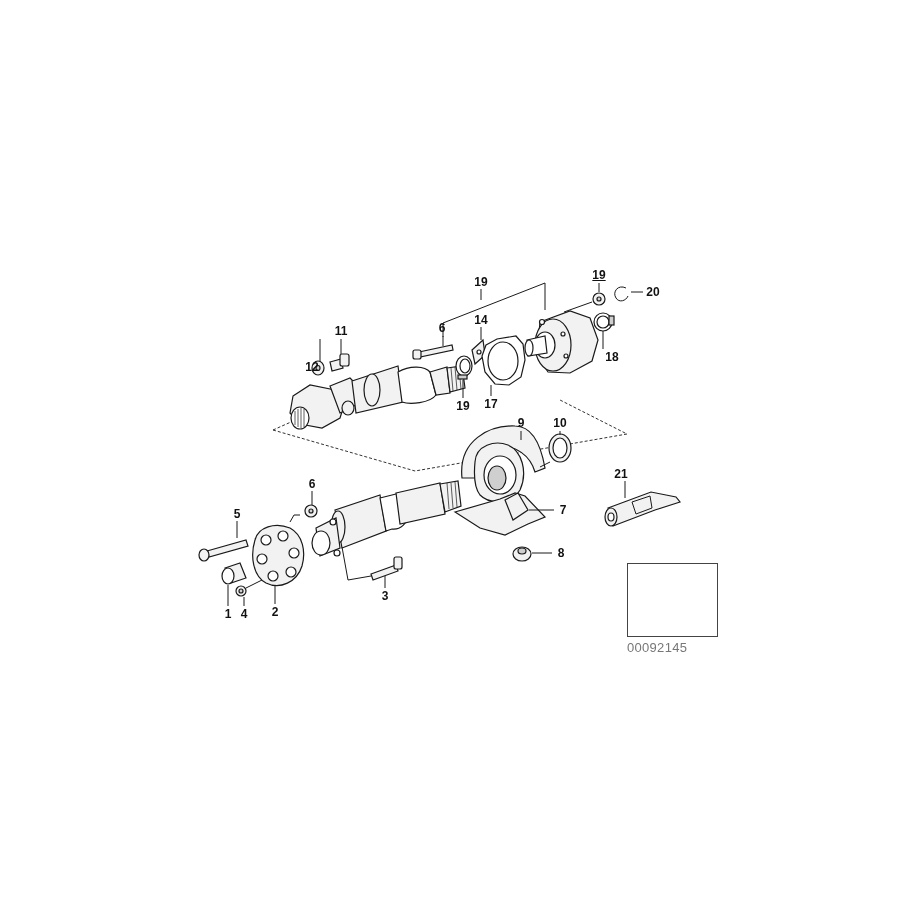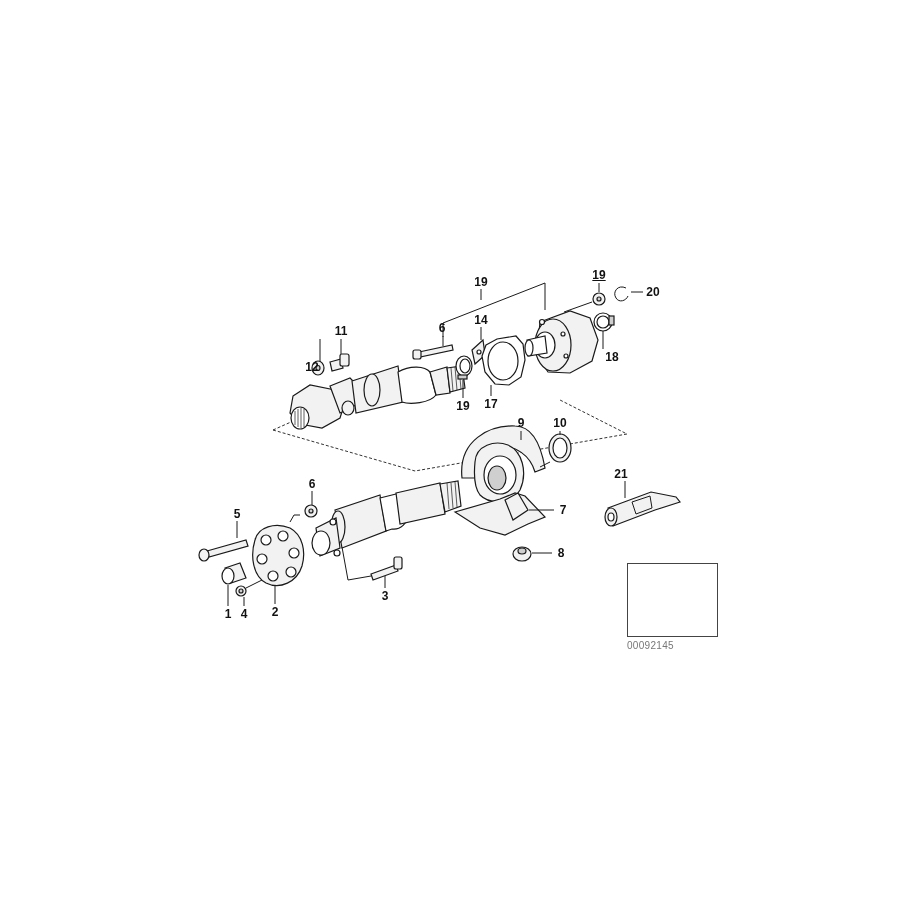--- a/index.html
+++ b/index.html
@@ -5,21 +5,21 @@
   html, body { margin: 0; padding: 0; background: #ffffff; }
   body { width: 900px; height: 900px; position: relative; overflow: hidden; font-family: "Liberation Sans", sans-serif; }
   #canvas { position: absolute; left: 0; top: 0; width: 900px; height: 900px; }
   .part { fill: #f2f2f2; stroke: #1a1a1a; stroke-width: 1.2; }
   .part-w { fill: #ffffff; stroke: #1a1a1a; stroke-width: 1.2; }
   .part-d { fill: #cfcfcf; stroke: #1a1a1a; stroke-width: 1.2; }
   .line { fill: none; stroke: #1a1a1a; stroke-width: 1; }
   .dash { fill: none; stroke: #333; stroke-width: 1; stroke-dasharray: 3 2; }
   .lbl { position: absolute; font-weight: bold; font-size: 12px; color: #111; transform: translate(-50%, -50%); white-space: nowrap; }
   .thumb { position: absolute; left: 627px; top: 563px; width: 89px; height: 72px; border: 1px solid #444; background: #fff; }
-  .thumb-id { position: absolute; left: 627px; top: 640px; font-size: 10px; color: #777; letter-spacing: 0.3px; }
+  .thumb-id { position: absolute; left: 627px; top: 640px; font-size: 13px; color: #777; letter-spacing: 0.3px; }
 </style>
 </head>
 <body>
 
 <svg id="canvas" viewBox="0 0 900 900" xmlns="http://www.w3.org/2000/svg">
 
   <g>
     <polyline class="dash" points="273,430 415,471 627,434 560,400"></polyline>
     <polyline class="dash" points="273,430 300,418"></polyline>
   </g>

